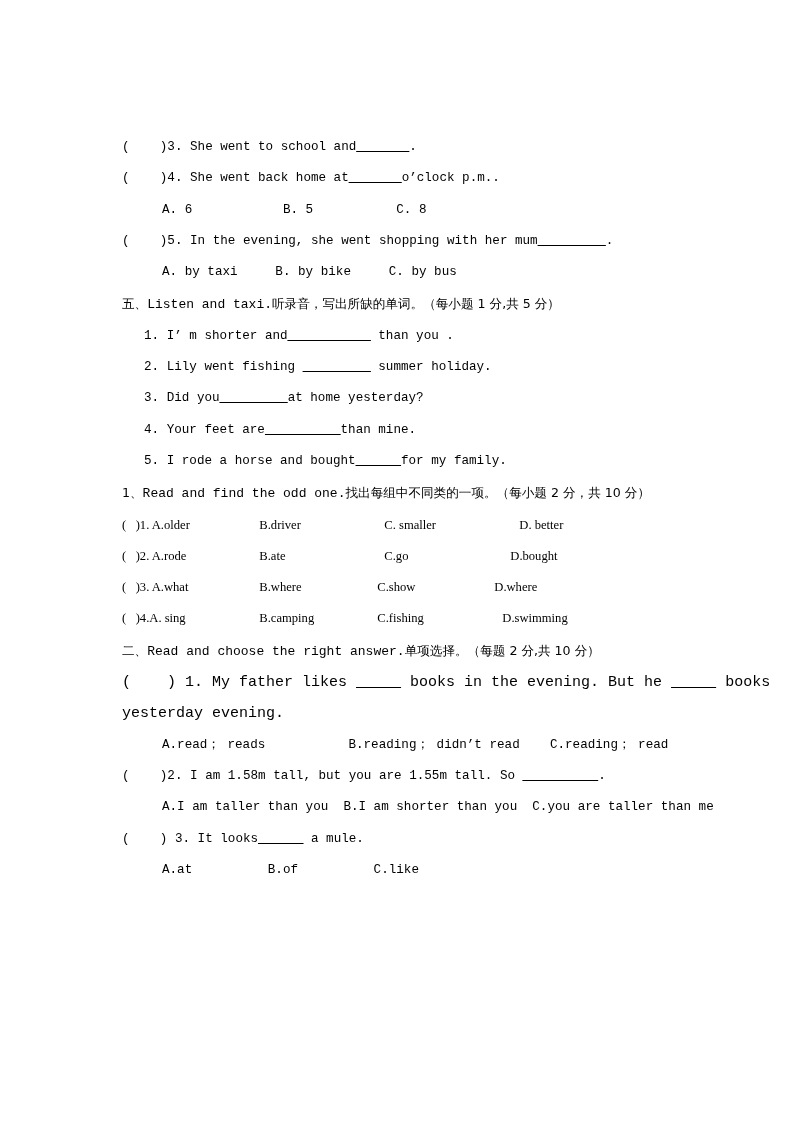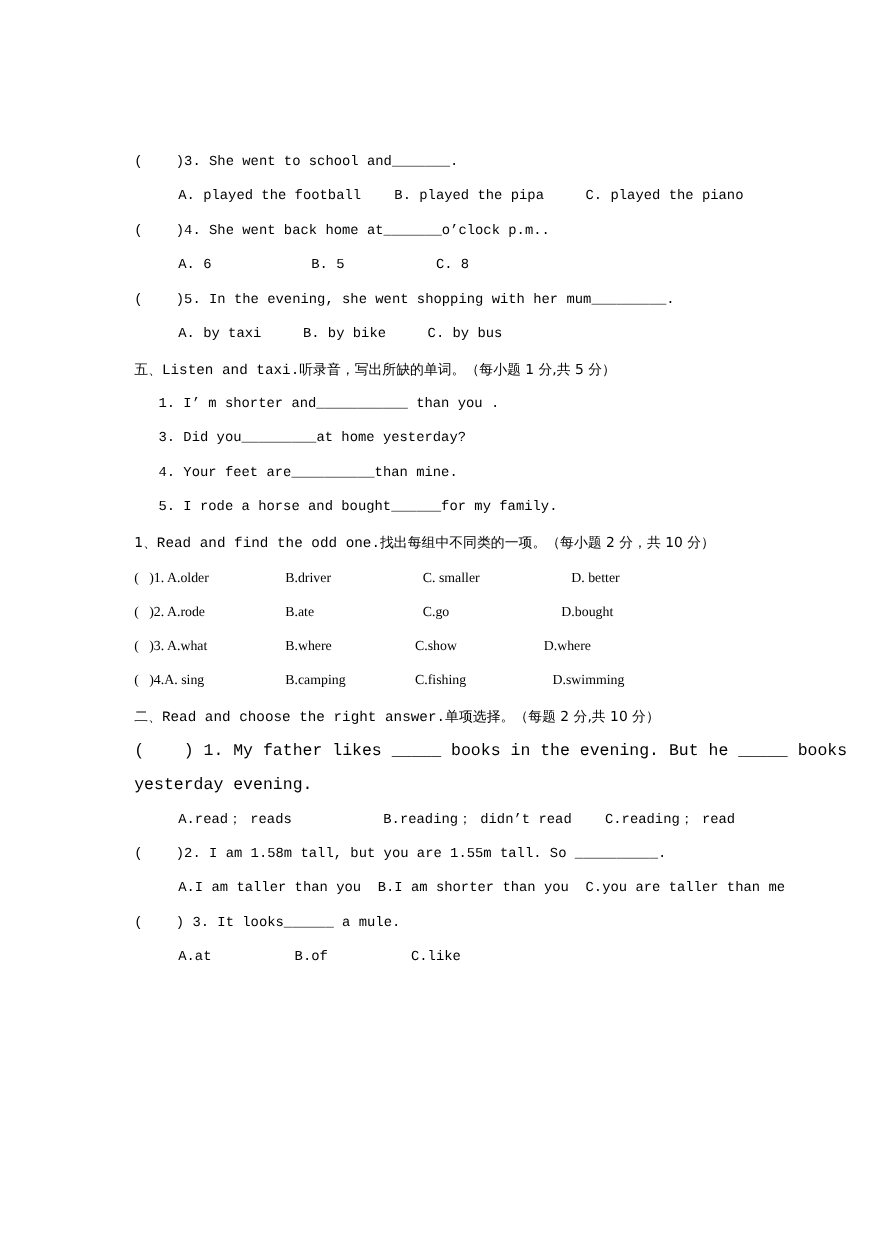--- a/index.html
+++ b/index.html
@@ -48,20 +48,21 @@
     font-size: 12.6px;
     line-height: 31.3px;
     white-space: pre;
     padding-left: 22px;
   }
   .cn {
     font-family: "DejaVu Sans", "Liberation Sans", sans-serif;
     font-size: 12.6px;
   }
   .blank {
+    text-decoration: underline;
   }
   .wrap-line {
     font-size: 15px;
     line-height: 31.3px;
     white-space: pre;
   }
   .oddrow {
     font-size: 12.6px;
     line-height: 31.3px;
     white-space: pre;
@@ -69,37 +70,37 @@
   }
 </style>
 </head>
 <body>
 
 <div class="page">
   <div class="content">
 
     <div>
       <div class="q-line"><span>(    )3.</span><span> She went to school and</span><span class="blank">_______</span><span>.</span></div>
-      <div class="opts">A. played the football    B. played the pipa     C. played the piano</div>
     </div>
 
     <div>
       <div class="q-line"><span>(    )4.</span><span> She went back home at</span><span class="blank">_______</span><span>o’clock p.m..</span></div>
       <div class="opts">A. 6            B. 5           C. 8</div>
     </div>
 
     <div>
       <div class="q-line"><span>(    )5.</span><span> In the evening, she went shopping with her mum</span><span class="blank">_________</span><span>.</span></div>
       <div class="opts">A. by taxi     B. by bike     C. by bus</div>
     </div>
 
     <div class="heading"><span class="cn">五、</span><span>Listen and taxi.</span><span class="cn">听录音，写出所缺的单词。（每小题 1 分,共 5 分）</span></div>
 
     <div class="numitem"><span>1.</span><span> I’ m shorter and</span><span class="blank">___________</span><span> than you .</span></div>
 
+    <div class="numitem"><span>2.</span><span> Lily went fishing </span><span class="blank">_________</span><span> summer holiday.</span></div>
 
     <div class="numitem"><span>3.</span><span> Did you</span><span class="blank">_________</span><span>at home yesterday?</span></div>
 
     <div class="numitem"><span>4.</span><span> Your feet are</span><span class="blank">__________</span><span>than mine.</span></div>
 
     <div class="numitem"><span>5.</span><span> I rode a horse and bought</span><span class="blank">______</span><span>for my family.</span></div>
 
 
     <div class="heading"><span class="cn">1、</span><span>Read and find the odd one.</span><span class="cn">找出每组中不同类的一项。（每小题 2 分，共 10 分）</span></div>
 

